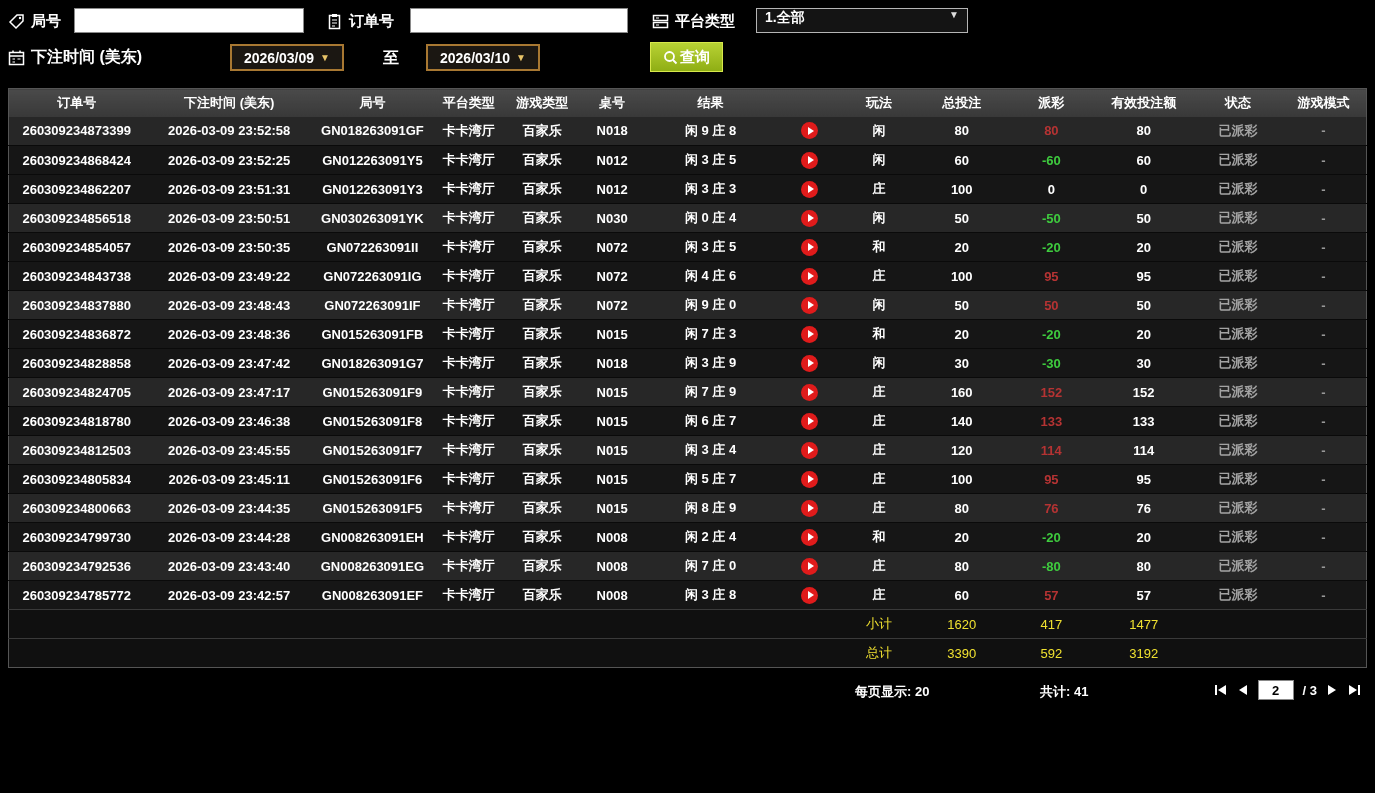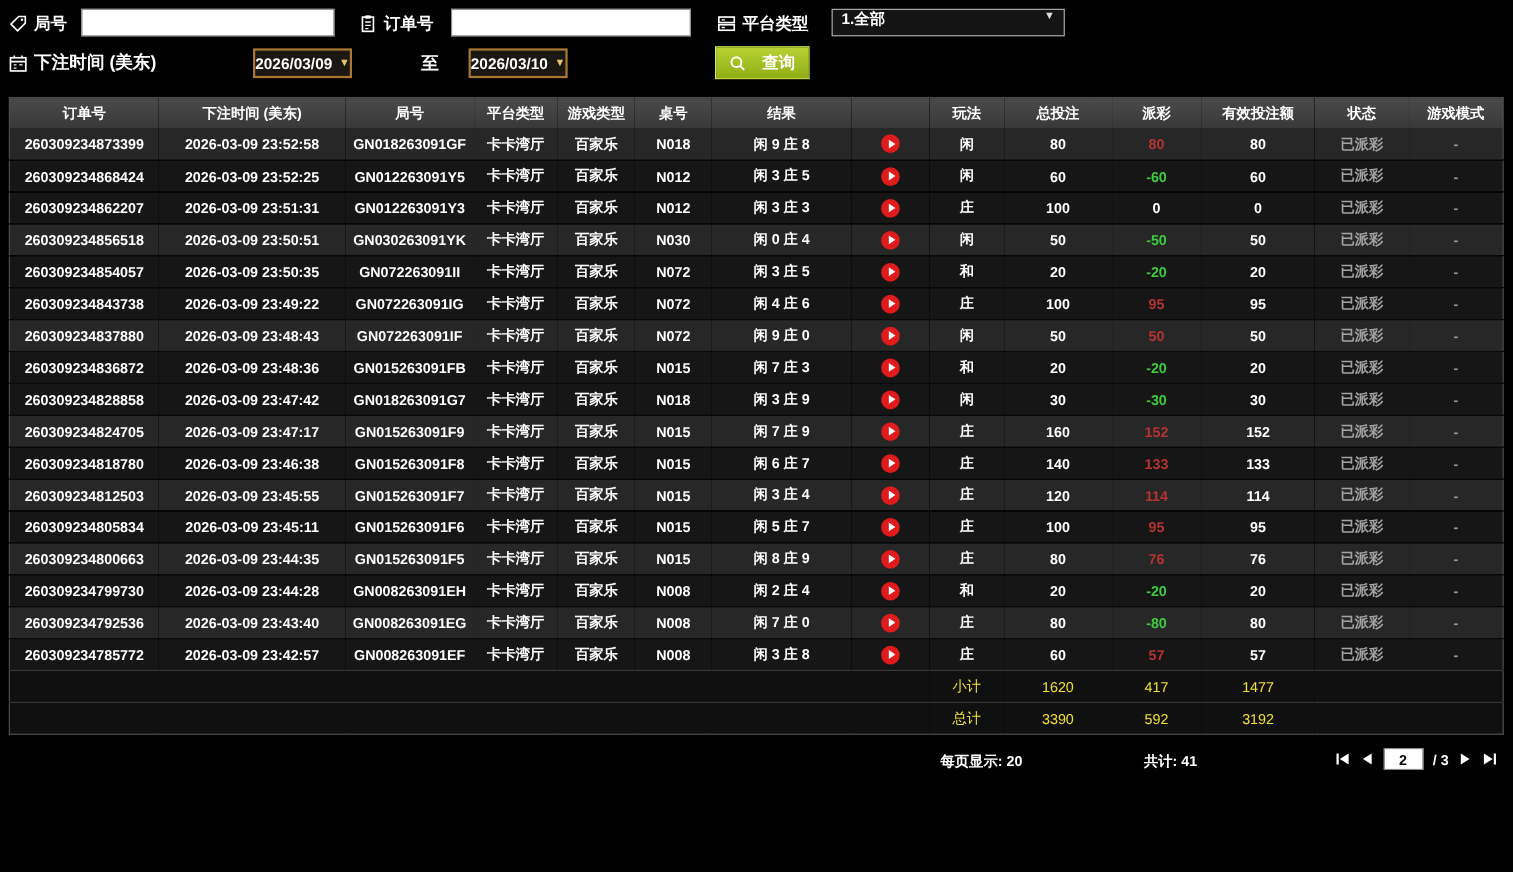--- a/index.html
+++ b/index.html
@@ -9,27 +9,27 @@
   .topbar{position:relative;height:88px;background:#000}
   .fgroup{position:absolute;display:flex;align-items:center;gap:6px;height:26px}
   .flabel{color:#fff;font-weight:bold;font-size:15px;white-space:nowrap}
   .ficon{display:inline-flex;width:17px;height:17px}
   .ftext{position:absolute;height:25px;border:1px solid #8a8a8a;background:#fff;
     font-size:14px;padding:0 6px;outline:none}
   .fselect{position:absolute;height:25px;border:1px solid #b5b5b5;background:#141414;color:#fff;
     display:flex;align-items:flex-start;justify-content:space-between;padding:0 8px;
     font-size:14px;font-weight:bold;cursor:pointer}
   .selcaret{font-size:10px;color:#ddd}
-  .datebtn{position:absolute;height:27px;width:90px;background:#1b1712;border:2px solid #a87832;
+  .datebtn{position:absolute;height:27px;width:114px;background:#1b1712;border:2px solid #a87832;
     color:#fff;font-weight:bold;font-size:14px;display:flex;align-items:center;
     justify-content:center;gap:6px;cursor:pointer}
   .datebtn .caret{color:#e8c468;font-size:10px}
   .querybtn{position:absolute;left:650px;top:42px;height:30px;padding:0 12px;
     background:linear-gradient(#b8d234,#8fae14);border:1px solid #d7e84b;color:#fff;
-    font-weight:bold;font-size:15px;display:flex;align-items:center;gap:15px;cursor:pointer}
+    font-weight:bold;font-size:15px;display:flex;align-items:center;gap:2px;cursor:pointer}
   
   .tablewrap{margin:0 8px}
   table{width:100%;border-collapse:collapse;table-layout:fixed;border:1px solid #555}
   thead th{height:28px;background:linear-gradient(#4a4a4a,#383838);color:#fff;
     font-size:13px;font-weight:bold;text-align:center;overflow:hidden;white-space:nowrap}
   tbody td{height:29px;color:#fff;font-size:13px;font-weight:bold;text-align:center;
     vertical-align:middle;overflow:hidden;white-space:nowrap}
   tbody tr.light{background:#272727}
   tbody tr.dark{background:#161616}
   tbody tr{border-bottom:1px solid #0a0a0a}

